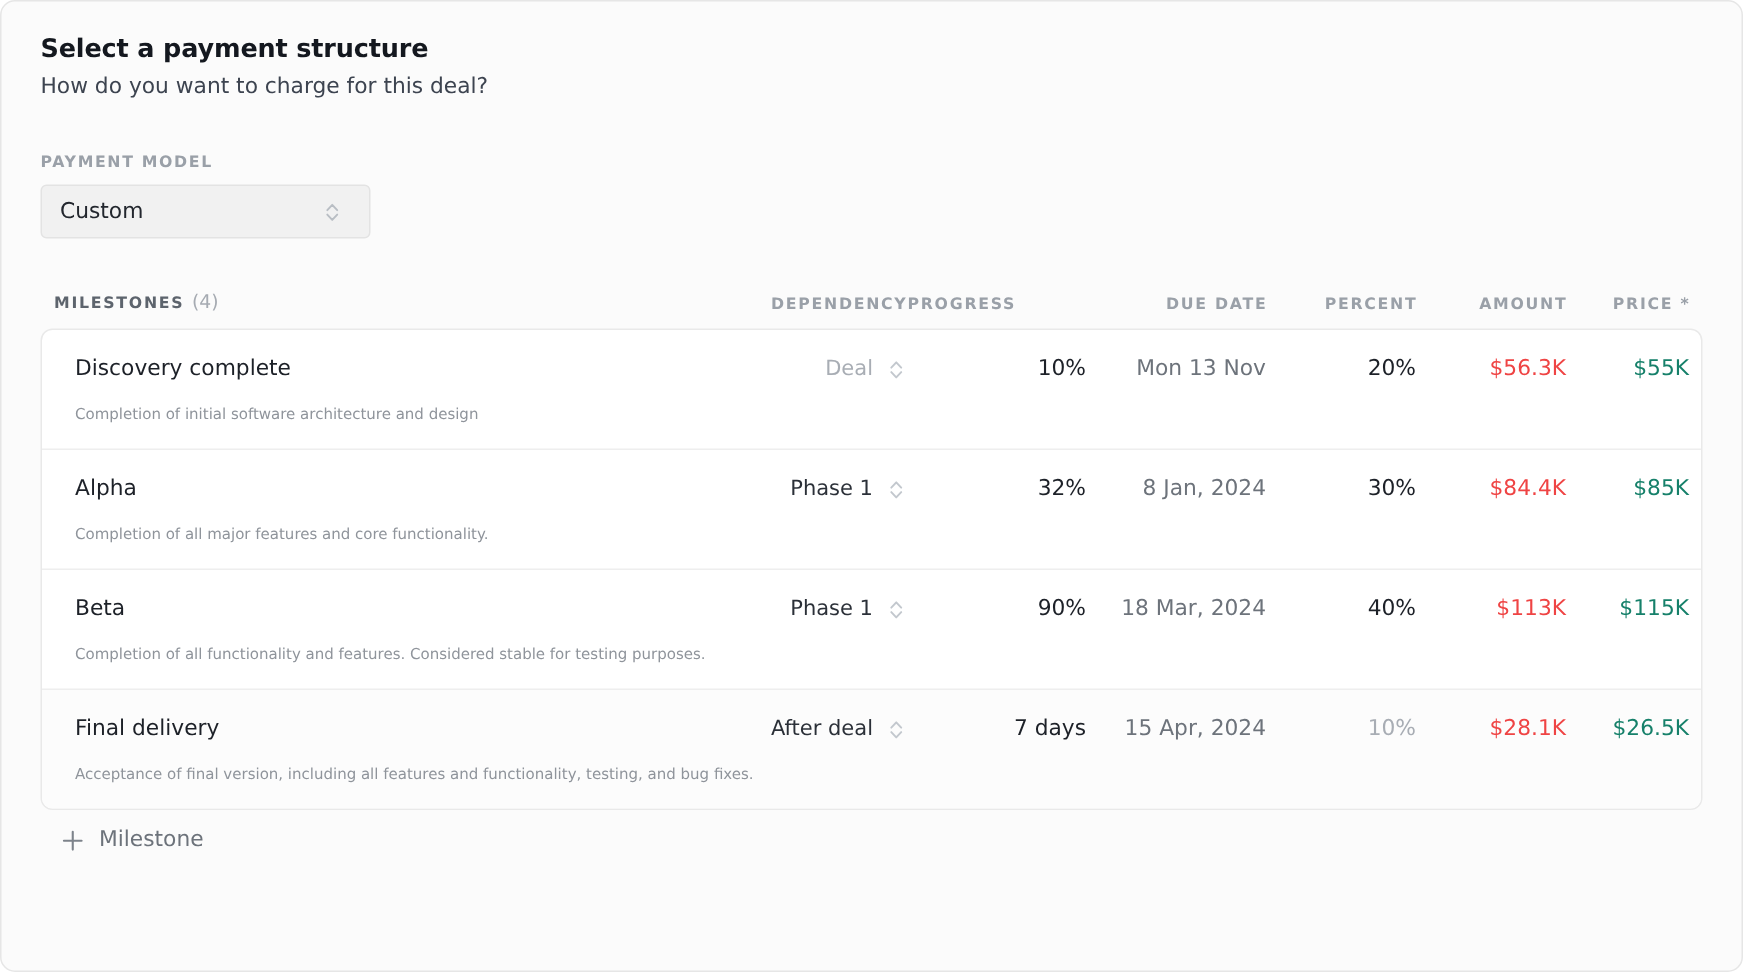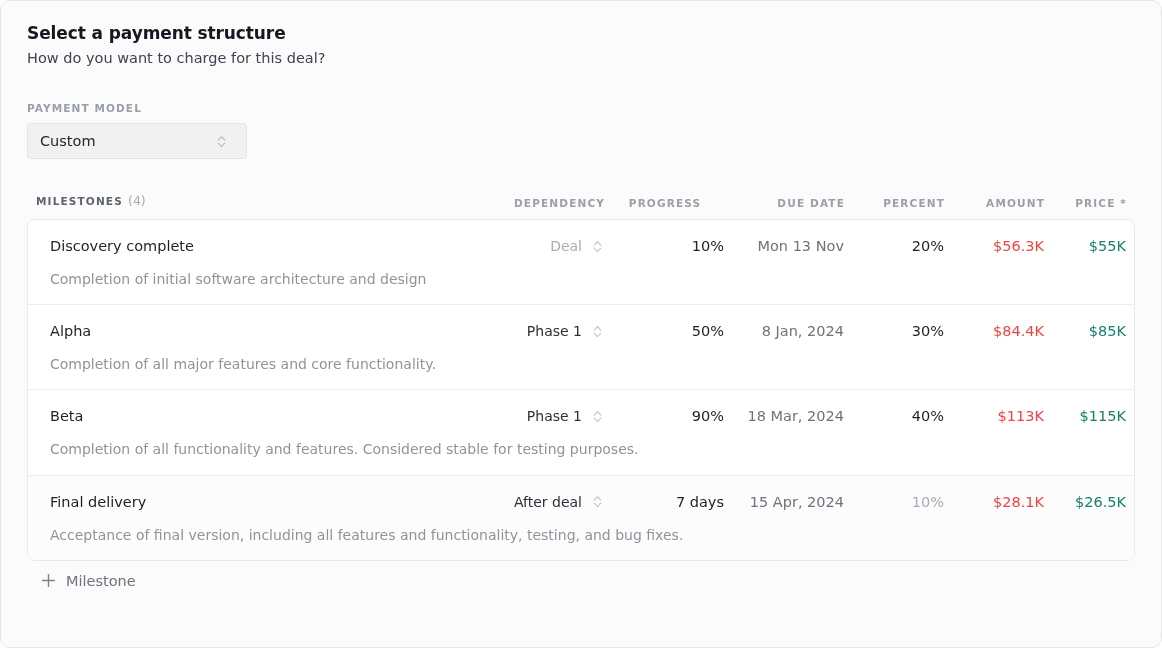--- a/index.html
+++ b/index.html
@@ -77,21 +77,21 @@
     letter-spacing: 1.15px;
     color: #9aa0a8;
     text-transform: uppercase;
     white-space: nowrap;
   }
   .th-milestones { color: #5d646d; }
   .th-count { color: #a6abb2; font-weight: normal; letter-spacing: 0; font-size: 12.5px; }
 
   .col-name   { flex: 1 1 auto; padding-left: 9px; }
   .col-dep    { flex: 0 0 140px; text-align: right; }
-  .col-prog   { flex: 0 0 120px; text-align: center; }
+  .col-prog   { flex: 0 0 120px; text-align: left; }
   .col-due    { flex: 0 0 120px; text-align: right; }
   .col-pct    { flex: 0 0 100px; text-align: right; }
   .col-amt    { flex: 0 0 100px; text-align: right; }
   .col-price  { flex: 0 0 90px;  text-align: right; padding-right: 8px; }
 
   
   .card {
     margin: 10px 26px 4px 26px;
     background: #ffffff;
     border: 1px solid #e9e9e9;
@@ -134,21 +134,21 @@
   .due   { flex: 0 0 120px; text-align: right; color: #6d737b; }
   .pct   { flex: 0 0 100px; text-align: right; color: #1d2128; font-weight: 500; }
   .pct.muted { color: #a8adb4; font-weight: 400; }
   .amt   { flex: 0 0 100px; text-align: right; color: #ef4444; }
   .price { flex: 0 0 90px;  text-align: right; padding-right: 8px; color: #16806a; }
 
   .ms-desc {
     margin-top: 12px;
     padding-left: 22px;
     padding-right: 20px;
-    font-size: 14px;
+    font-size: 10px;
     color: #8f949b;
     line-height: 1.3;
   }
 
   
   .add-row {
     margin: 12px 0 0 40px;
     display: flex;
     align-items: center;
     gap: 10px;
@@ -222,21 +222,21 @@
         <div class="ms-name">Alpha</div>
         <div class="dep">
           <span class="dep-text">Phase 1</span>
           <span class="chev-vert">
             <svg viewBox="0 0 13 17" width="13" height="17" fill="none" stroke="#c3c8ce" stroke-width="1.3" stroke-linecap="round" stroke-linejoin="round">
               <path d="M3.2 7.1 L6.5 3.6 L9.8 7.1"></path>
               <path d="M3.2 10.1 L6.5 13.6 L9.8 10.1"></path>
             </svg>
           </span>
         </div>
-        <div class="cell prog">50%</div>
+        <div class="cell prog">32%</div>
         <div class="cell due">8 Jan, 2024</div>
         <div class="cell pct">30%</div>
         <div class="cell amt">$84.4K</div>
         <div class="cell price">$85K</div>
       </div>
       <div class="ms-desc">Completion of all major features and core functionality.</div>
     </div>
 
     <div class="row">
       <div class="row-main">

